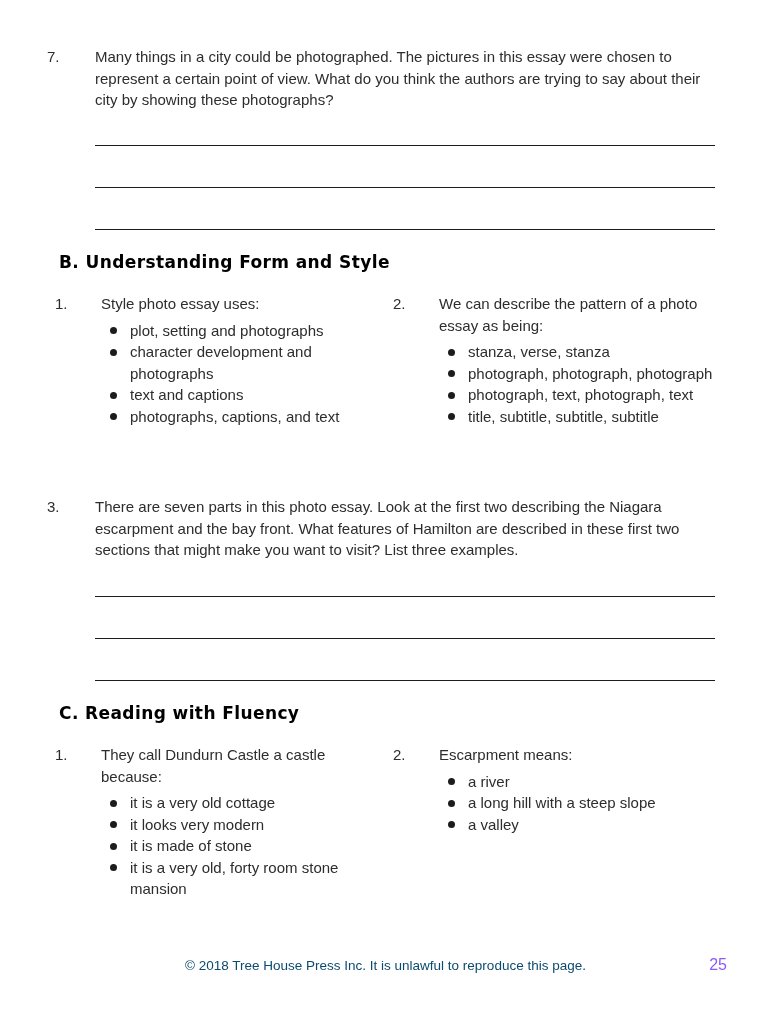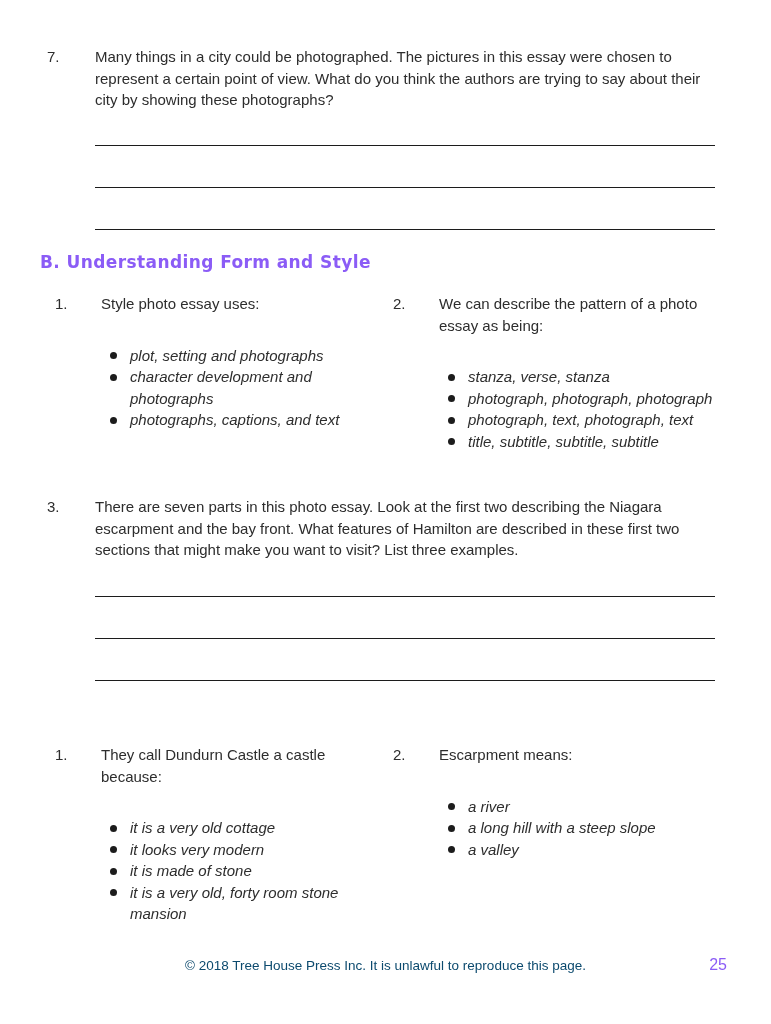--- a/index.html
+++ b/index.html
@@ -24,38 +24,38 @@
   #q3 { top:496px; }
 
   
   .lines { position:absolute; left:95px; width:620px; }
   #lines-q7 { top:104px; }
   #lines-q3 { top:555px; }
   .ansline { height:42px; border-bottom:1.6px solid #1c1c1c; }
 
   
   .section-heading {
-    position:absolute; left:40px;
+    position:absolute; left:59px;
     font-family:"DejaVu Sans", sans-serif;
     font-weight:bold; font-size:17px;
-    color:#8b5cf6; letter-spacing:0.4px;
+    color:#000000; letter-spacing:0.4px;
   }
   #heading-b { top:252px; }
   #heading-c { top:703px; }
 
   
   .mc-block { position:absolute; }
   #block-b { top:293px; }
   #block-c { top:744px; }
   .mc-col { position:absolute; top:0; }
   .mc-col.col1 { left:55px;  width:335px; }
   .mc-col.col2 { left:393px; width:337px; }
   .mc-col .qnum { width:46px; }
 
-  ul.options { list-style:none; margin-top:30px;font-style:italic; }
+  ul.options { list-style:none; margin-top:5px; }
   ul.options li {
     position:relative;
     padding-left:29px;
     font-size:15px; line-height:21.5px;
   }
   ul.options li::before {
     content:"";
     position:absolute; left:9px; top:7.5px;
     width:7px; height:7px; border-radius:50%;
     background:#1c1c1c;
@@ -96,20 +96,21 @@
     <div class="mc-col col1">
       <div class="qrow">
         <div class="qnum">1.</div>
         <div class="qtext">Style photo essay uses:</div>
       </div>
       <div class="qrow">
         <div class="qnum"></div>
         <ul class="options qtext">
           <li>plot, setting and photographs</li>
           <li>character development and photographs</li>
+          <li>text and captions</li>
           <li>photographs, captions, and text</li>
         </ul>
       </div>
     </div>
     <div class="mc-col col2">
       <div class="qrow">
         <div class="qnum">2.</div>
         <div class="qtext">We can describe the pattern of a photo essay as being:</div>
       </div>
       <div class="qrow">
@@ -128,20 +129,21 @@
     <div class="qnum">3.</div>
     <div class="qtext">There are seven parts in this photo essay. Look at the first two describing the Niagara escarpment and the bay front. What features of Hamilton are described in these first two sections that might make you want to visit? List three examples.</div>
   </div>
 
   <div class="lines" id="lines-q3">
     <div class="ansline"></div>
     <div class="ansline"></div>
     <div class="ansline"></div>
   </div>
 
+  <div class="section-heading" id="heading-c">C. Reading with Fluency</div>
 
   <div class="mc-block" id="block-c">
     <div class="mc-col col1">
       <div class="qrow">
         <div class="qnum">1.</div>
         <div class="qtext">They call Dundurn Castle a castle because:</div>
       </div>
       <div class="qrow">
         <div class="qnum"></div>
         <ul class="options qtext">

